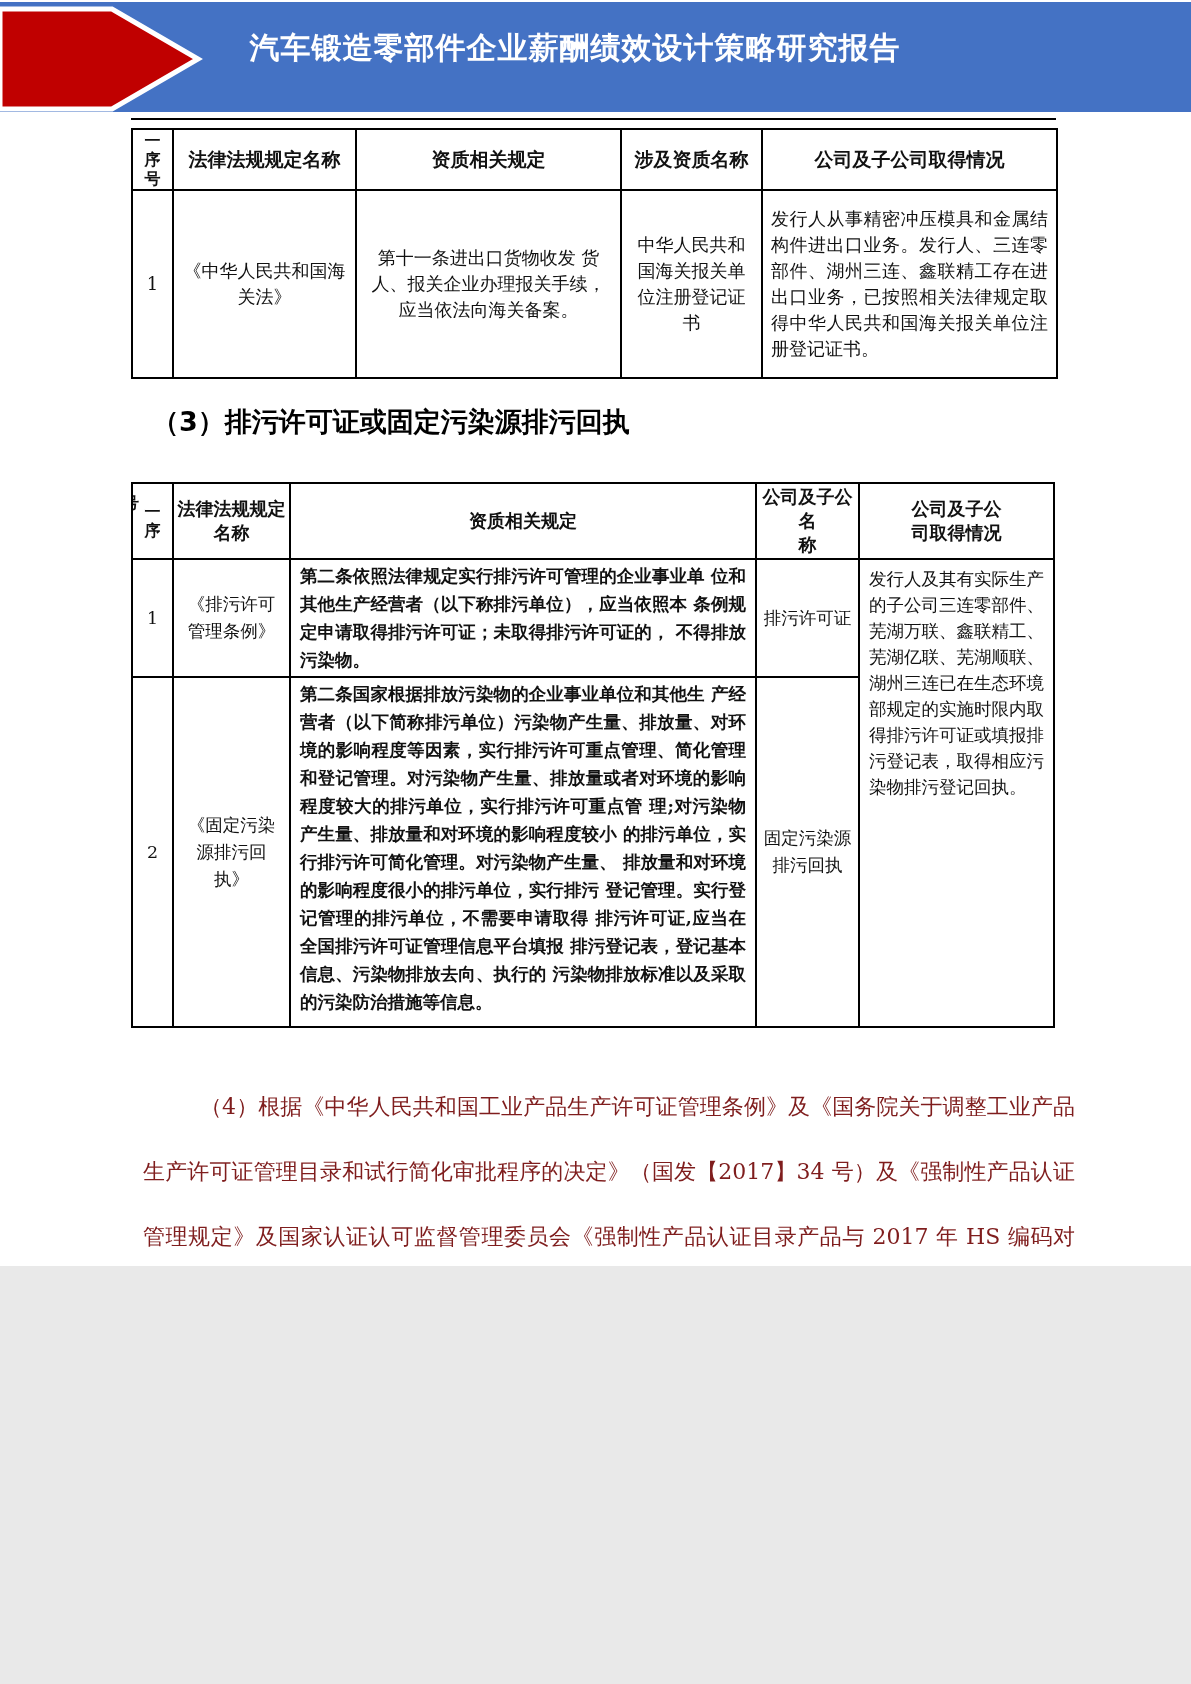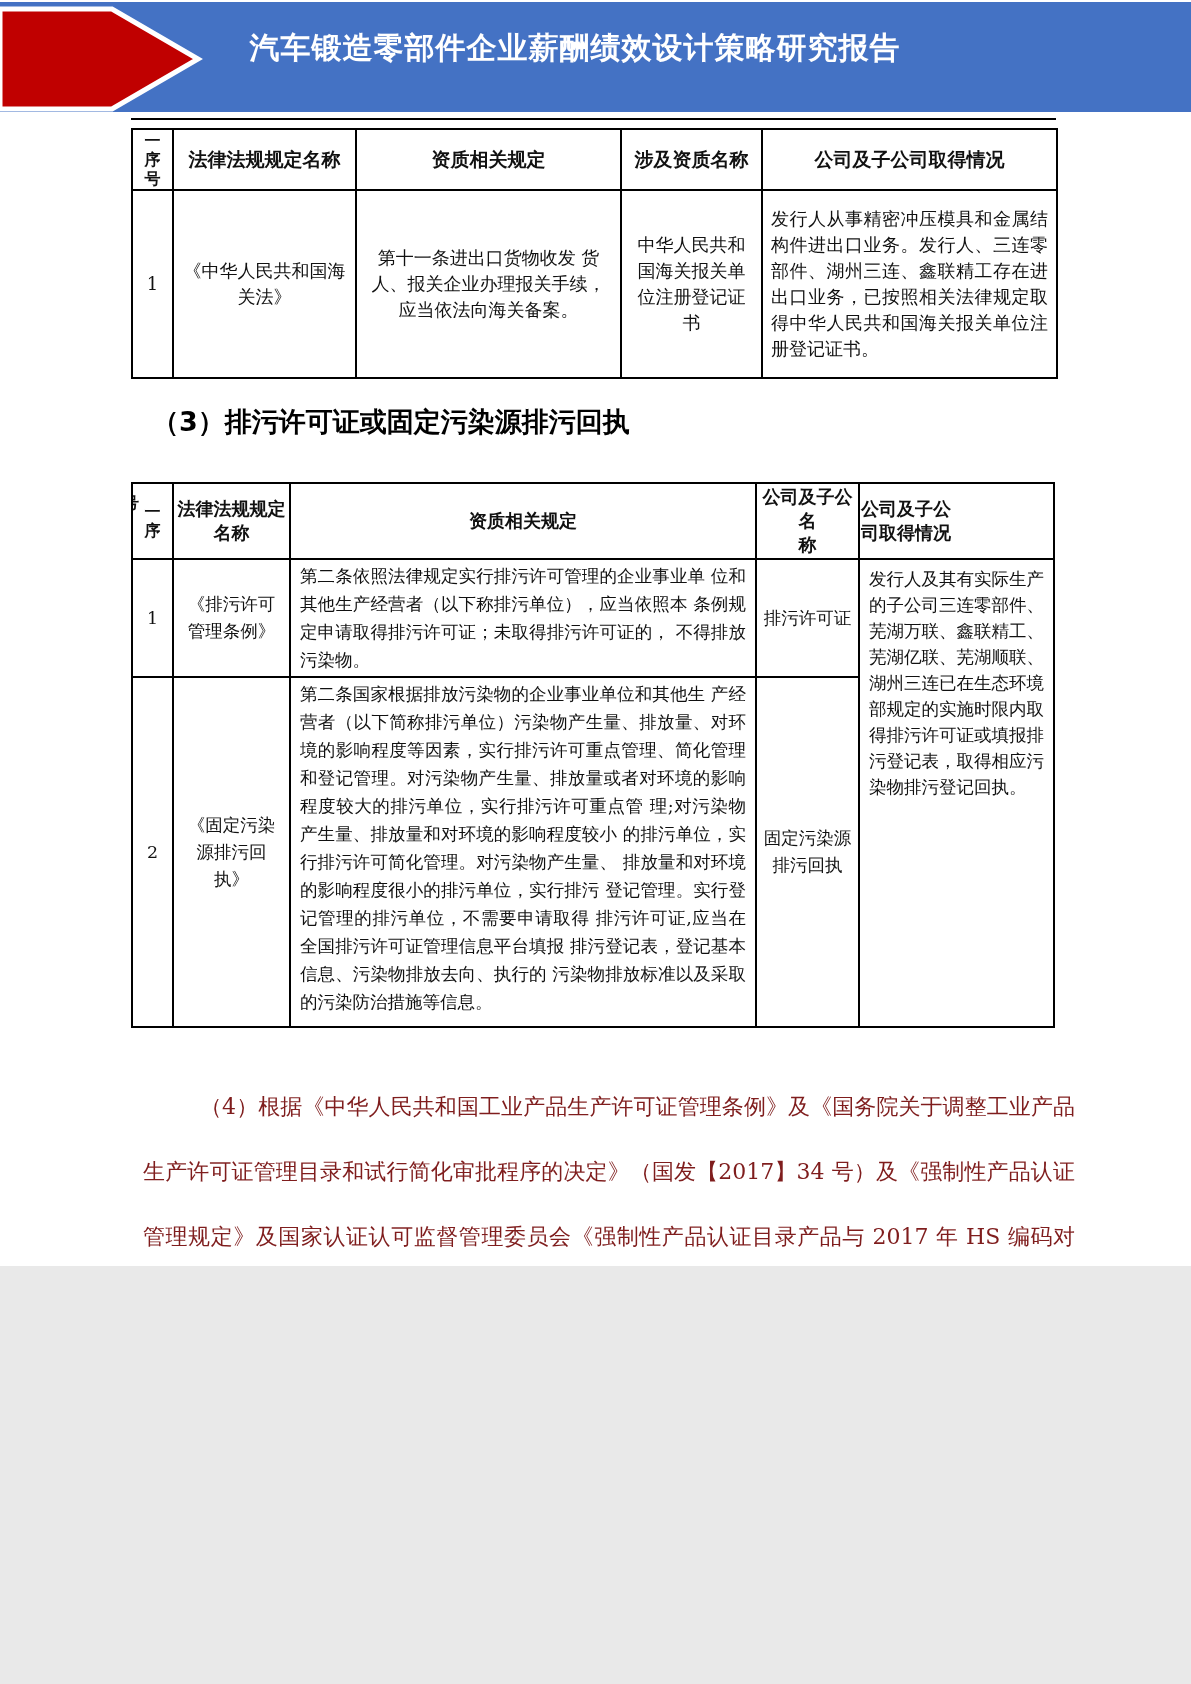--- a/index.html
+++ b/index.html
@@ -33,28 +33,28 @@
   .t1 th { font-size:19px; }
   .t1 td { text-align:center; padding:4px 8px; line-height:26px; }
   .t1 td.status { text-align:justify; line-height:26px; padding:4px 8px; }
 
   .t2 { top:482px; left:131px; width:922px; font-size:17.5px; }
   .t2 thead tr { height:60px; }
   .t2 tbody tr.r1 { height:108px; }
   .t2 tbody tr.r2 { height:350px; }
   .t2 th { font-size:18px; }
   .t2 td { text-align:center; padding:2px 6px; line-height:27px; }
-  .t2 td.reg { text-align:justify; vertical-align:top; padding:2px 9px; line-height:28px; }
+  .t2 td.reg { text-align:justify; vertical-align:top; padding:2px 9px; line-height:28px;font-weight:bold; }
   .t2 td.status2 { text-align:justify; vertical-align:top; padding:6px 9px; line-height:26px;margin-top:44px; }
 
   .seq-head span { display:block; text-align:center; font-size:16px; line-height:19px; font-weight:bold; }
   th.seq2 { position:relative; overflow:hidden; }
   .seq-overflow { position:absolute; left:-10px; top:9px; font-size:16px; font-weight:bold; }
   .hdr-lines span { display:block; text-align:center; line-height:24px; }
-  .hdr-left span { text-align:left; }
+  .hdr-left span { text-align:center; }
 
   
   .h3 {
     position:absolute; top:388px; left:136px; margin:16px;
     font-family:"DejaVu Sans","Liberation Sans",sans-serif; font-weight:bold;
     font-size:27px; color:#000;
   }
   .para4 {
     position:absolute; top:1062px; left:131px; width:932px; margin:12px;
     font-size:22px; line-height:65px; text-align:justify; text-indent:57px; color:#7f1d1d;

